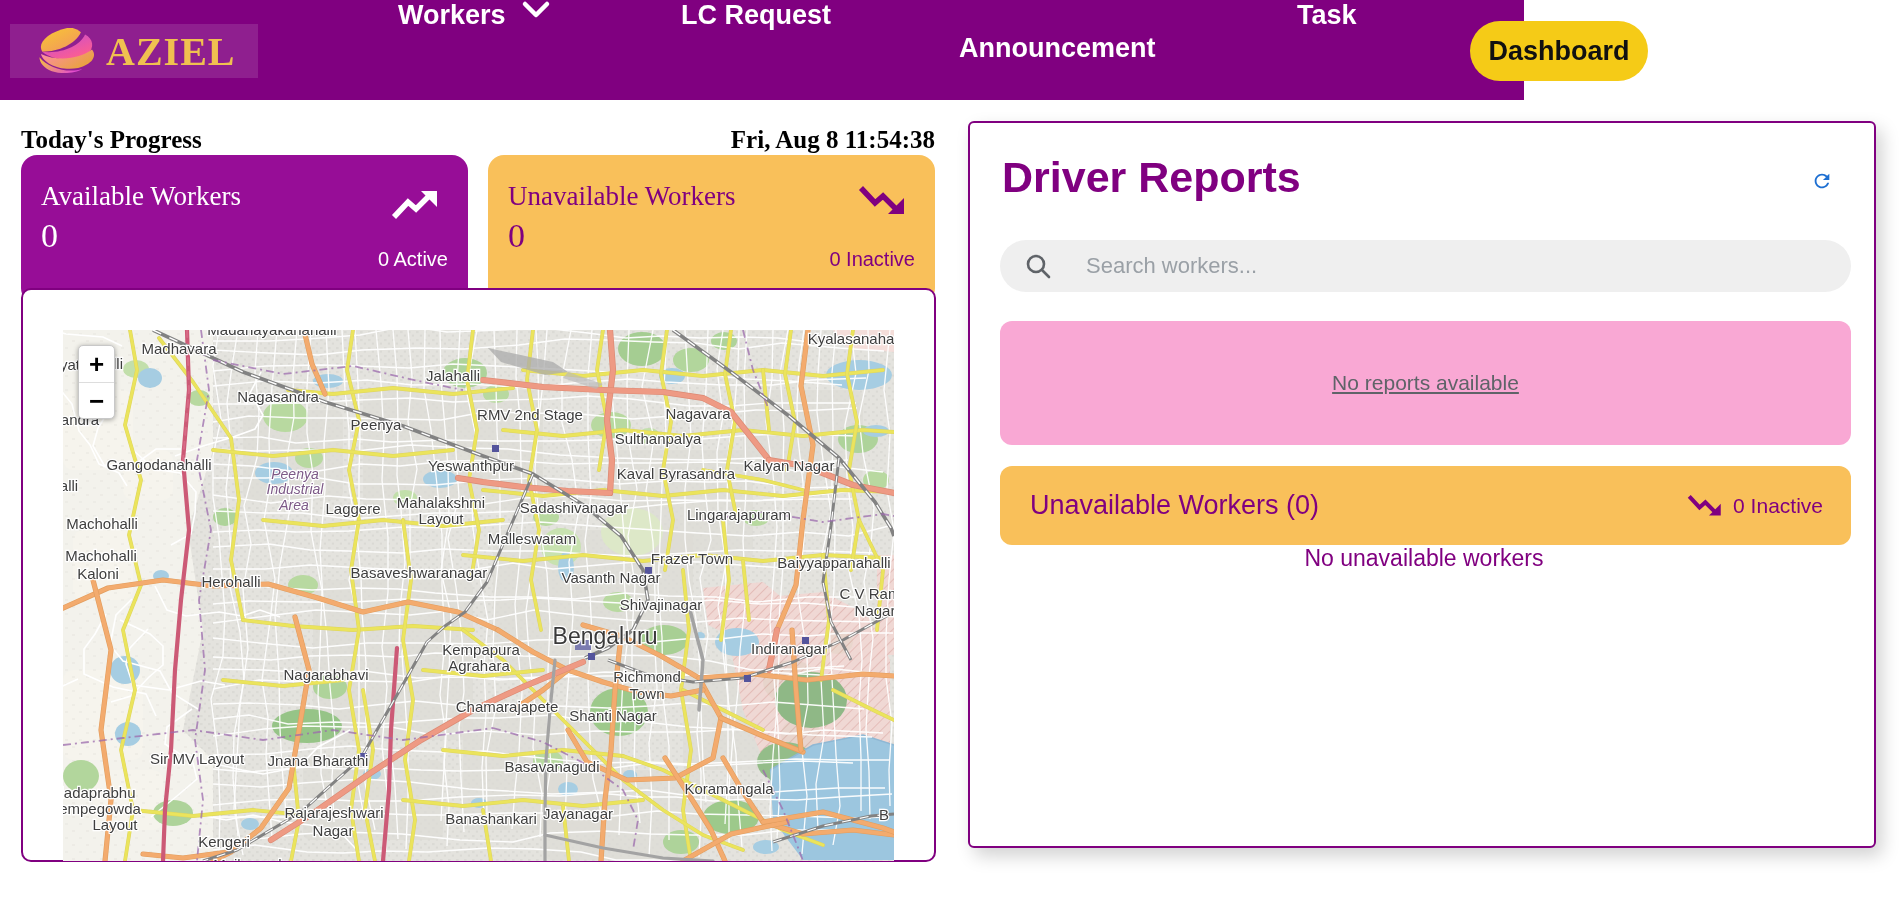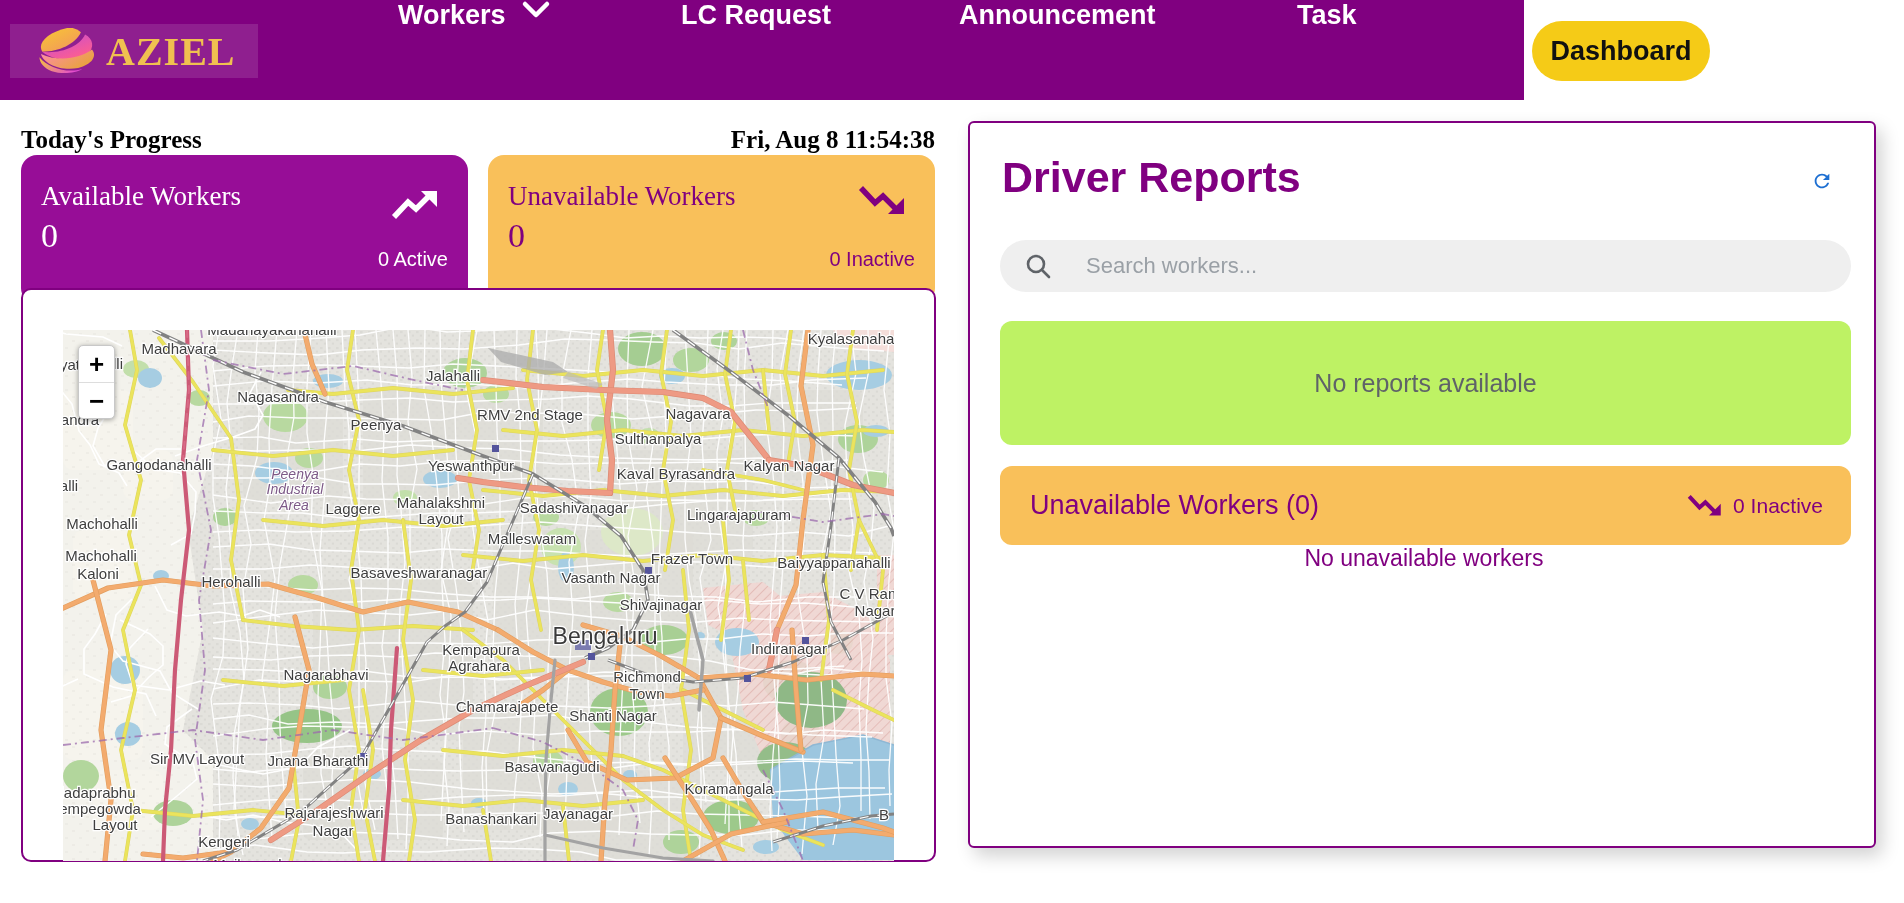--- a/index.html
+++ b/index.html
@@ -7,21 +7,21 @@
     font-family:"Liberation Sans", sans-serif; }
   .abs { position:absolute; }
   
   .navbar { position:absolute; left:0; top:0; width:1524px; height:100px; background:#800080; }
   .logobox { position:absolute; left:10px; top:24px; width:248px; height:54px;
     background:#8f1f8f; display:flex; align-items:center; }
   .logotext { font-family:"Liberation Serif", serif; font-weight:bold; font-size:40px;
     color:#f0c050; letter-spacing:1px; margin-left:8px; }
   .navitem { position:absolute; top:0; height:100px; display:flex; align-items:flex-start;
     color:#fff; font-weight:bold; font-size:27px; }
-  .dashpill { position:absolute; left:1532px; top:21px; width:178px; height:60px;
+  .dashpill { position:absolute; left:1470px; top:21px; width:178px; height:60px;
     background:#f5cb17; border-radius:30px; color:#111; font-weight:bold; font-size:27px;
     display:flex; align-items:center; justify-content:center; }
   
   .h-serif { font-family:"Liberation Serif", serif; font-weight:bold; color:#000; }
   .card { position:absolute; top:155px; height:149px; border-radius:16px; }
   .card1 { left:21px; width:447px; background:#970d97; color:#fff; }
   .card2 { left:488px; width:447px; background:#f9c05a; color:#800080; }
   .cardtitle { font-family:"Liberation Serif", serif; font-size:27px; position:absolute;
     left:20px; top:26px; }
   .cardzero { font-family:"Liberation Serif", serif; font-size:34px; position:absolute;
@@ -36,22 +36,22 @@
   .zoomctl div:first-child { border-bottom:1px solid #ddd; }
   
   .rcard { position:absolute; left:968px; top:121px; width:908px; height:727px;
     background:#fff; border:2px solid #800080; border-radius:6px;
     box-shadow:6px 8px 18px rgba(0,0,0,0.18); }
   .rtitle { position:absolute; left:32px; top:30px; font-size:43px; font-weight:bold; color:#800080; }
   .searchbar { position:absolute; left:30px; top:117px; width:851px; height:52px;
     background:#efefef; border-radius:29px; display:flex; align-items:center; }
   .searchtxt { color:#9aa0a6; font-size:22px; margin-left:86px; }
   .noreports { position:absolute; left:30px; top:198px; width:851px; height:124px;
-    background:#bef264; border-radius:12px; display:flex; align-items:center; justify-content:center;
-    color:#5f6368; font-size:25px; }
+    background:#f9a8d4; border-radius:12px; display:flex; align-items:center; justify-content:center;
+    color:#5f6368; font-size:21px;text-decoration:underline; }
   .unavbar { position:absolute; left:30px; top:343px; width:851px; height:79px;
     background:#f9c05a; border-radius:12px; display:flex; align-items:center; color:#800080;gap:24px; }
   .unavbar .t1 { font-size:27px; margin-left:30px; }
   .unavbar .t2 { font-size:21px; margin-left:auto; margin-right:28px; display:flex; align-items:center; gap:10px; }
   .nounav { position:absolute; left:0; top:422px; width:908px; text-align:center;
     color:#800080; font-size:23px; }
 </style>
 </head>
 <body>
 <div class="navbar">
@@ -83,21 +83,21 @@
       </g>
     </svg>
     <span class="logotext">AZIEL</span>
   </div>
   <div class="navitem" style="left:398px;">Workers&nbsp;&nbsp;
     <svg width="30" height="20" viewBox="0 0 30 20">
         <path d="M4 4 L15 15 L26 4" stroke="#fff" stroke-width="4.5" fill="none" stroke-linecap="round" stroke-linejoin="round"></path>
       </svg>
   </div>
   <div class="navitem" style="left:681px;">LC Request</div>
-  <div class="navitem" style="left:959px;">Announcement</div>
+  <div class="navitem" style="left:959px;margin-top:33px;">Announcement</div>
   <div class="navitem" style="left:1297px;">Task</div>
   <div class="dashpill">Dashboard</div>
 </div>
 
 <div class="abs h-serif" style="left:21px; top:126px; font-size:25px;">Today's Progress</div>
 <div class="abs h-serif" style="left:0; top:126px; width:935px; text-align:right; font-size:25px;">Fri, Aug 8 11:54:38</div>
 
 <div class="card card1">
   <div class="cardtitle">Available Workers</div>
   <div class="cardzero">0</div>

